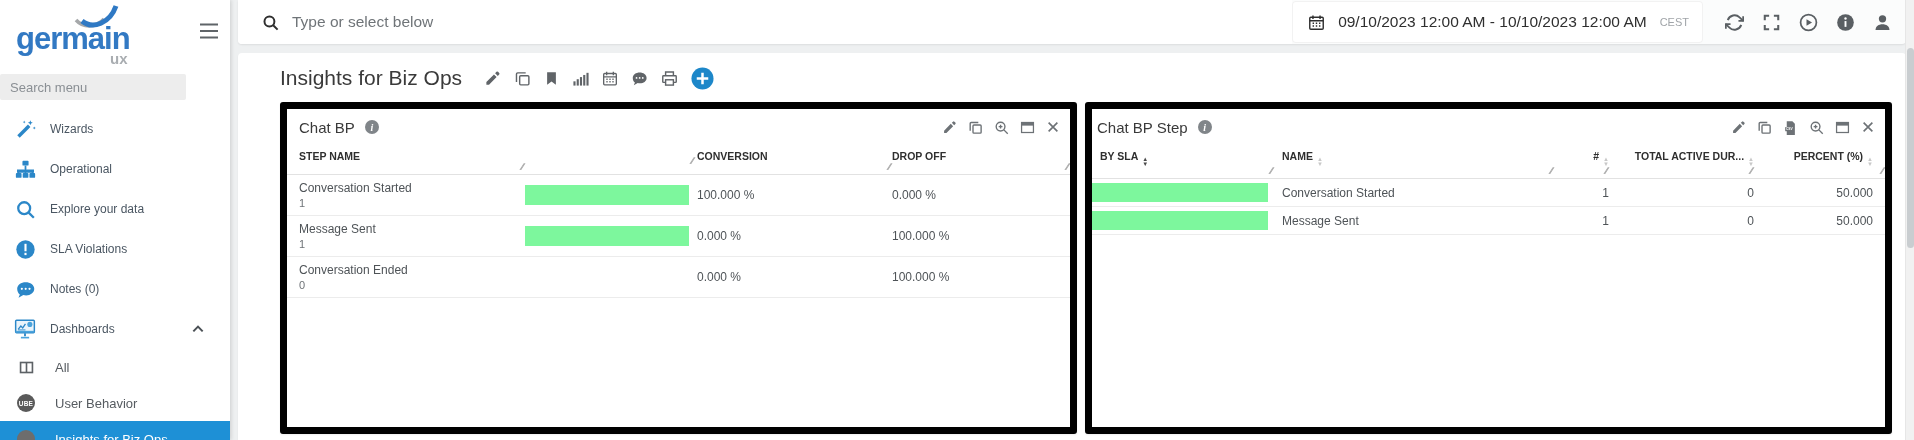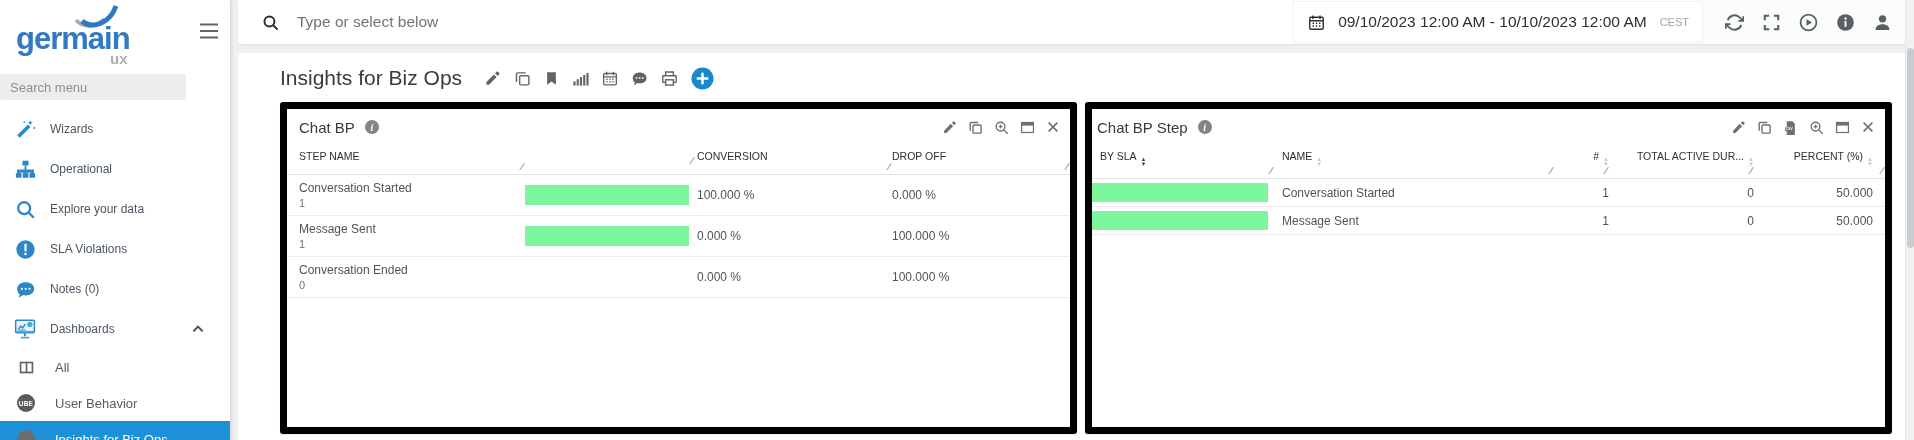--- a/index.html
+++ b/index.html
@@ -29,21 +29,21 @@
   .sub-item .sicon { width:18px; display:flex; justify-content:center; color:#5d6266; }
   .sub-item .slabel { font-size:13px; color:#565b60; }
   .badge-circle { width:18px; height:18px; border-radius:50%; background:#5a5a5a; color:#fff; font-size:6.5px; font-weight:bold; display:flex; align-items:center; justify-content:center; letter-spacing:.2px; }
   .sub-item.selected { background:#1e90d6; height:36px; }
   .sub-item.selected .slabel { color:#fff; }
   .sub-item.selected .badge-circle { background:#6d6d6d; }
 
   
   .main { flex:1; display:flex; flex-direction:column; padding:0 8px; min-width:0; }
   .topbar { height:44px; background:#fbfcfc; border-radius:0 0 4px 4px; display:flex; align-items:center; box-shadow:0 1px 2px rgba(0,0,0,.08); }
-  .searchbox { flex:1; height:44px; background:#fff; border-radius:0 0 0 4px; display:flex; align-items:center; gap:18px; padding-left:24px; color:#2e2e2e; }
+  .searchbox { flex:1; height:44px; background:#fff; border-radius:0 0 0 4px; display:flex; align-items:center; gap:13px; padding-left:24px; color:#2e2e2e; }
   .searchbox input { border:none; outline:none; font-size:15.5px; color:#333; width:500px; font-family:inherit; background:transparent; }
   .searchbox input::placeholder { color:#6f7478; }
   .datebox { flex:none; height:42px; background:#fff; border-radius:4px; display:flex; align-items:center; gap:13px; padding:0 14px 0 16px; box-shadow:inset 0 0 0 1px #f2f2f2; cursor:pointer; color:#2e2e2e; }
   .date-text { font-size:15.5px; color:#2f2f2f; white-space:nowrap; }
   .tz { font-size:11px; color:#a0a4a8; margin-left:0; }
   .topicons { display:flex; align-items:center; gap:18px; padding:0 14px 0 22px; color:#5a5f63; }
   .topicons .ticon { cursor:pointer; display:flex; }
 
   .content-card { flex:1; margin-top:9px; background:#fff; border-radius:4px 4px 0 0; box-shadow:0 1px 2px rgba(0,0,0,.06); padding:13px 14px 0 42px; min-height:390px; }
   .title-row { display:flex; align-items:center; gap:14px; }
@@ -57,21 +57,21 @@
   .panel.left { flex:none; width:797px; }
   .panel.right { flex:1; }
   .phead { height:36px; display:flex; align-items:center; padding:0 10px 0 12px; }
   .panel.right .phead { padding-left:5px; }
   .phead-title { font-size:15px; color:#3a3a3a; }
   .pinfo { width:14px; height:14px; border-radius:50%; background:#808589; color:#fff; font-size:10px; font-weight:bold; font-style:italic; font-family:"Liberation Serif",serif; display:flex; align-items:center; justify-content:center; margin-left:10px; cursor:pointer; }
   .ptools { margin-left:auto; display:flex; align-items:center; gap:11px; color:#6d7276; }
   .ptools .ticon { cursor:pointer; display:flex; }
 
   
-  .thead { display:flex; align-items:center; border-bottom:1px solid #e2e2e2; padding:5px 0 12px; font-size:10.5px; font-weight:normal; color:#2f2f2f; }
+  .thead { display:flex; align-items:center; border-bottom:1px solid #e2e2e2; padding:5px 0 12px; font-size:10.5px; font-weight:bold; color:#2f2f2f; }
   .hcell { position:relative; }
   .rz::after { content:"\2215\2215"; position:absolute; right:3px; bottom:-10px; color:#a8a8a8; font-size:10px; letter-spacing:-2.5px; }
   .sort { display:inline-flex; flex-direction:column; margin-left:4px; vertical-align:-1px; }
   .sort i { font-style:normal; font-size:6px; line-height:4.5px; color:#c8c8c8; }
   .sort.active i { color:#4a4a4a; }
 
   .lrow { display:flex; align-items:center; border-bottom:1px solid #ececec; padding:6px 0; min-height:39px; font-size:12px; color:#4e5357; }
   .lc-name { width:238px; padding-left:12px; }
   .lc-name .nm { font-size:12px; color:#4e5357; }
   .lc-name .ct { font-size:11px; color:#6e7377; margin-top:2px; }

